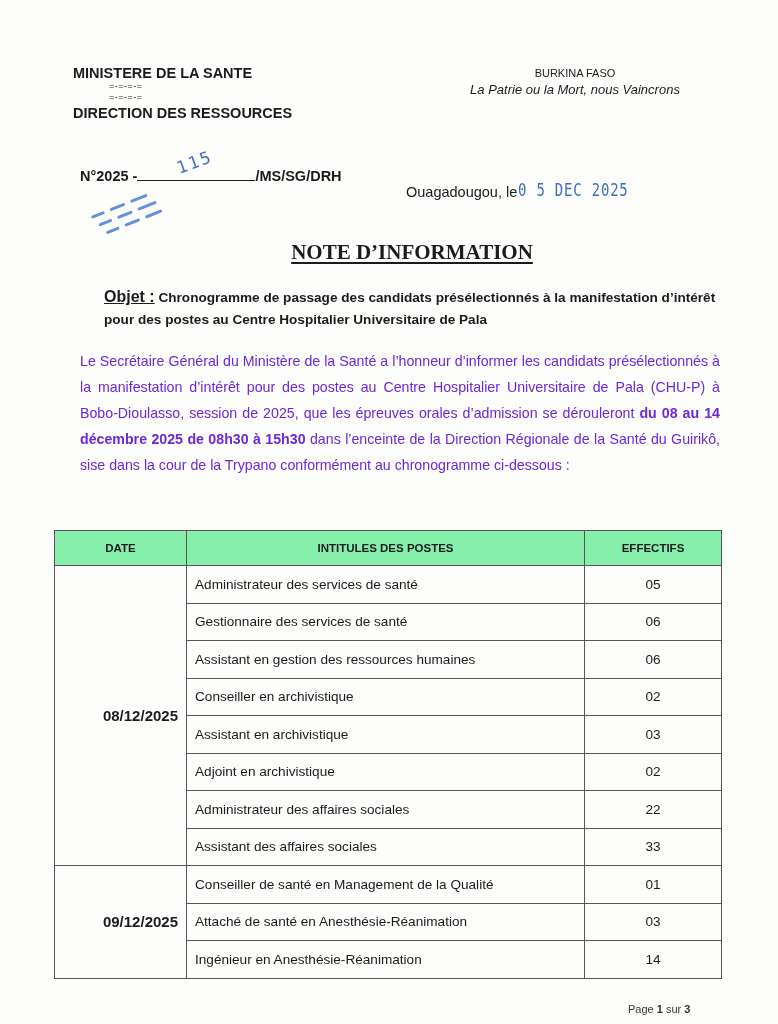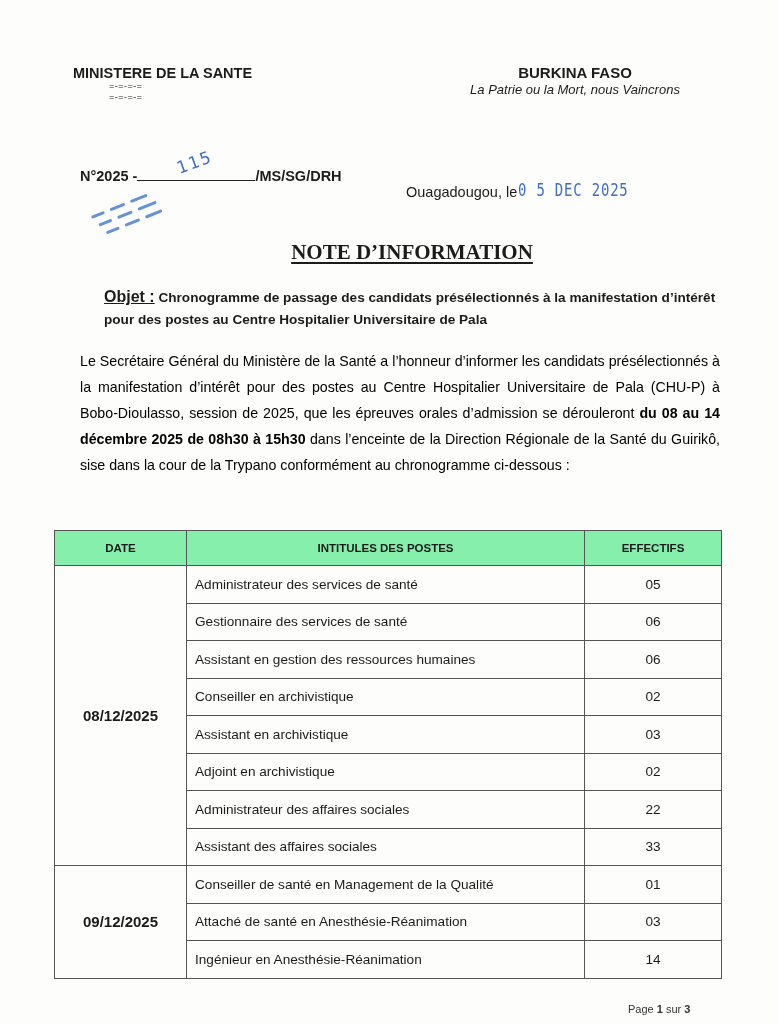--- a/index.html
+++ b/index.html
@@ -5,48 +5,49 @@
     html, body { margin: 0; padding: 0; }
     body {
       width: 778px; height: 1024px; background: #fdfdfc; position: relative; overflow: hidden;
       font-family: "Liberation Sans", sans-serif; color: #1b1b1b;
     }
     .abs { position: absolute; }
     .hdr-left { left: 73px; top: 64px; width: 330px; }
     .hdr-left .line { font-weight: bold; font-size: 14.5px; line-height: 18px; }
     .hdr-left .sep { font-size: 9px; line-height: 9px; margin-left: 36px; letter-spacing: 0.5px; height: 11px; }
     .hdr-right { left: 430px; top: 64px; width: 290px; text-align: center; }
-    .hdr-right .country { font-weight: bold; font-size: 15px; line-height: 18px; }
+    .hdr-right .country { font-weight: normal; font-size: 11px; line-height: 18px; }
     .hdr-right .motto { font-style: italic; font-size: 13px; line-height: 16px; }
     .ref { left: 80px; top: 168px; font-weight: bold; font-size: 14.5px; }
     .ref .blank { display: inline-block; width: 118px; border-bottom: 1.5px solid #222; height: 12px; vertical-align: baseline; }
     .ref-stamp { left: 176px; top: 152px; color: #3d6fc0; font-family: "DejaVu Sans Mono", monospace; font-size: 17px; transform: rotate(-20deg); letter-spacing: 2px; }
     .dash-stamp { left: 94px; top: 190px; width: 90px; height: 50px; transform: rotate(-22deg); }
     .dash-stamp span { position: absolute; height: 3px; background: #4a7fd0; border-radius: 2px; opacity: .85; }
     .place { left: 406px; top: 184px; font-size: 14.5px; }
     .date-stamp { left: 518px; top: 180px; color: #3e6fbf; font-family: "DejaVu Sans Mono", monospace; font-size: 17px; letter-spacing: 1px; transform: scaleX(0.82); transform-origin: left; }
     .title { left: 0; width: 778px; top: 240px; text-align: center; font-family: "Liberation Serif", serif; font-weight: bold; font-size: 21px; }
     .title span { text-decoration: underline; text-underline-offset: 3px; margin-left: 46px; }
     .objet { left: 80px; top: 286px; width: 640px; font-size: 13.6px; line-height: 22px; font-weight: bold; margin-left: 24px; }
     .objet .lbl { font-size: 16px; text-decoration: underline; }
-    .body { left: 80px; top: 348px; width: 640px; font-size: 14.2px; line-height: 26px; text-align: justify; color: #000000; }
+    .body { left: 80px; top: 348px; width: 640px; font-size: 14.2px; line-height: 26px; text-align: justify; color: #6d28d9; }
     table.sched { position: absolute; left: 54px; top: 530px; width: 668px; border-collapse: collapse; font-size: 13.6px; }
     table.sched th { background: #86efac; font-weight: bold; font-size: 11.5px; height: 34px; border: 1px solid #555; text-align: center; padding: 0; }
     table.sched td { border: 1px solid #555; height: 36.5px; padding: 0 8px; }
-    table.sched td.date { text-align: center; font-weight: bold; font-size: 15px; width: 115px; }
+    table.sched td.date { text-align: right; font-weight: bold; font-size: 15px; width: 115px; }
     table.sched td.eff { text-align: center; width: 120px; }
     .pagenum { left: 628px; top: 1003px; font-size: 11px; color: #333; }
   </style>
 </head>
 <body>
 
 <div class="abs hdr-left">
   <div class="line">MINISTERE DE LA SANTE</div>
   <div class="sep">=-=-=-=</div>
   <div class="sep">=-=-=-=</div>
+  <div class="line">DIRECTION DES RESSOURCES</div>
 </div>
 
 <div class="abs hdr-right">
   <div class="country">BURKINA FASO</div>
   <div class="motto">La Patrie ou la Mort, nous Vaincrons</div>
 </div>
 
 <div class="abs ref">
   <span>N°2025 -</span><span class="blank"></span><span>/MS/SG/DRH</span>
 </div>

